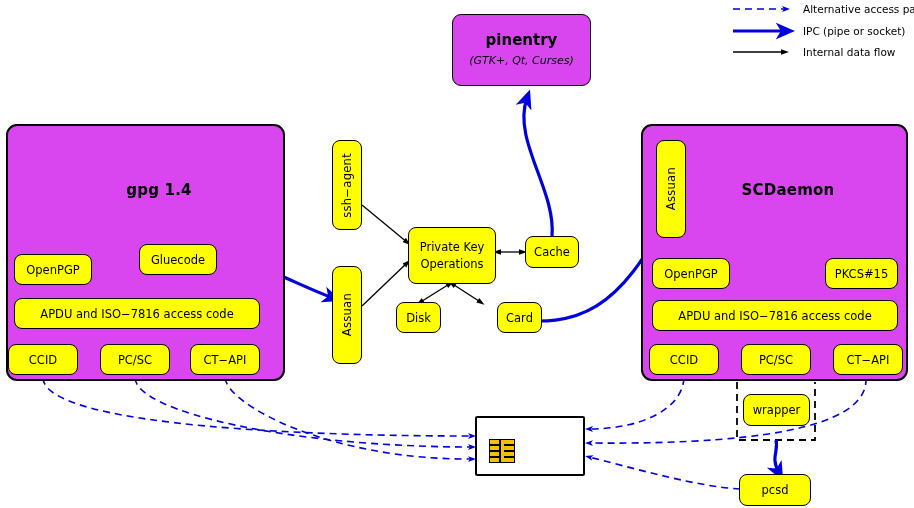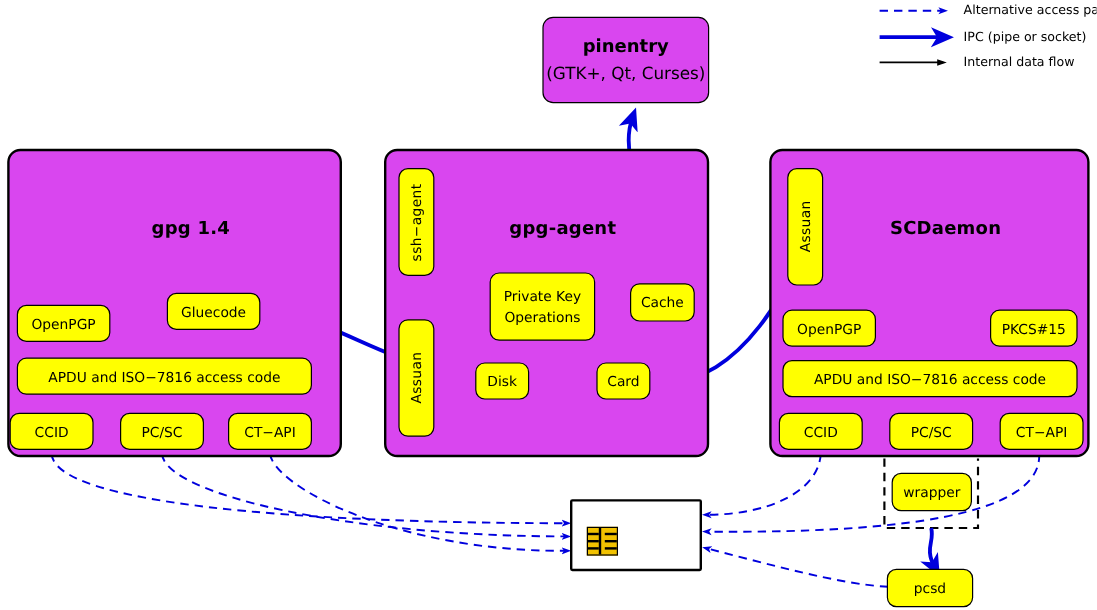--- a/index.html
+++ b/index.html
@@ -219,21 +219,21 @@
     <div class="legend-row" style="left:793px; top:25px;">
       <span class="lbl">IPC (pipe or socket)</span>
     </div>
     <div class="legend-row" style="left:793px; top:46px;">
       <span class="lbl">Internal data flow</span>
     </div>
   </div>
 
   <div class="node" style="left:452px; top:14px; width:139px; height:72px;">
     <div style="font-weight:bold; font-size:15px; margin-bottom:6px;">pinentry</div>
-    <div style="font-size:14px;">(GTK+, Qt, Curses)</div>
+    <div style="font-size:11px;font-style:italic;">(GTK+, Qt, Curses)</div>
   </div>
 
   <div class="node bigbox" style="left:6px; top:124px; width:279px; height:257px;">
     <div class="title" style="top:56px;">gpg 1.4</div>
   </div>
   <div class="sub" style="left:14px; top:254px; width:78px; height:31px;">
     <span>OpenPGP</span>
   </div>
   <div class="sub" style="left:139px; top:244px; width:78px; height:31px;">
     <span>Gluecode</span>
@@ -244,23 +244,20 @@
   <div class="sub" style="left:8px; top:344px; width:70px; height:31px;">
     <span>CCID</span>
   </div>
   <div class="sub" style="left:100px; top:344px; width:70px; height:31px;">
     <span>PC/SC</span>
   </div>
   <div class="sub" style="left:190px; top:344px; width:70px; height:31px;">
     <span>CT−API</span>
   </div>
 
-  <div class="node bigbox" style="left:320px; top:124px; width:271px; height:257px;">
-    <div class="title" style="top:56px;">gpg-agent</div>
-  </div>
   <div class="sub" style="left:332px; top:140px; width:30px; height:90px;">
     <span class="vert">ssh−agent</span>
   </div>
   <div class="sub" style="left:332px; top:266px; width:30px; height:98px;">
     <span class="vert">Assuan</span>
   </div>
   <div class="sub two-line" style="left:408px; top:227px; width:88px; height:57px;">
     <span>Private Key</span>
     <span>Operations</span>
   </div>

